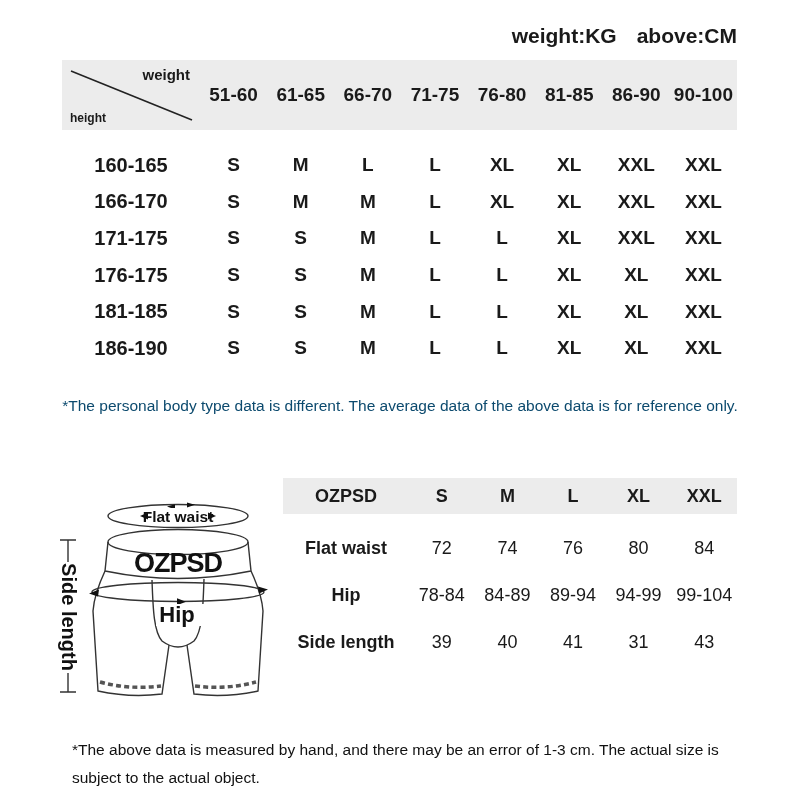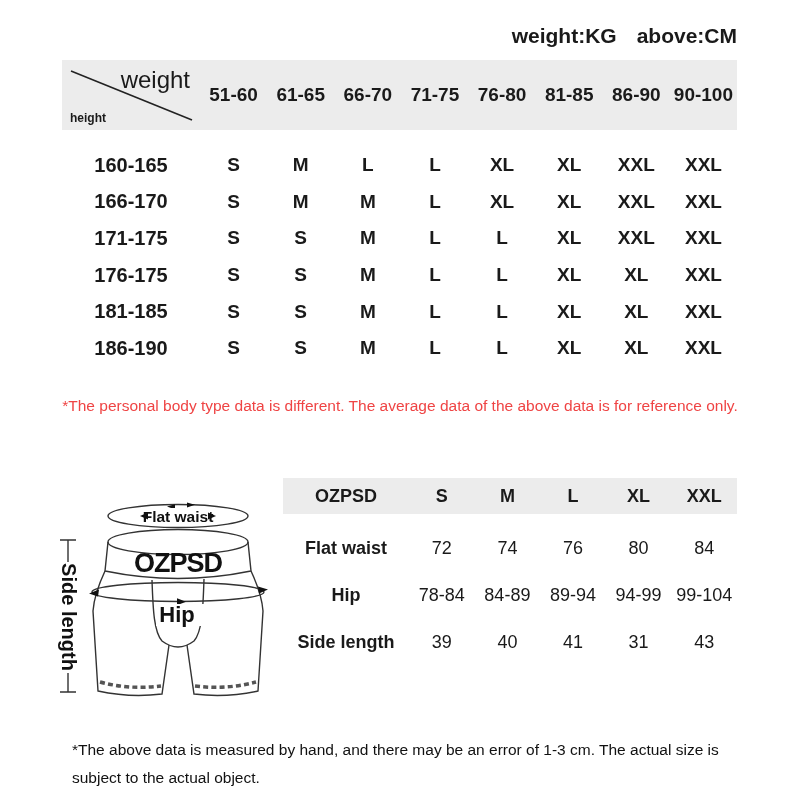--- a/index.html
+++ b/index.html
@@ -11,30 +11,30 @@
 
   
   .units { position:absolute; top:24px; right:63px; display:flex; gap:20px;
            font-size:21px; font-weight:700; }
 
   
   .t1 { position:absolute; left:62px; top:60px; width:675px; }
   .t1-header { display:flex; height:70px; background:#ececec; align-items:center; }
   .t1-corner { width:138px; height:70px; position:relative; flex:none; }
   .corner-svg { position:absolute; left:0; top:0; }
-  .t1-corner .w { position:absolute; top:6px; right:10px; font-size:24px; font-weight:400; }
+  .t1-corner .w { position:absolute; top:6px; right:10px; font-size:15px; font-weight:700; }
   .t1-corner .h { position:absolute; bottom:5px; left:8px; font-size:12px; font-weight:600; }
   .t1-hcell { flex:1; text-align:center; font-size:19px; font-weight:600; }
   .t1-body { margin-top:17px; }
   .t1-row { display:flex; height:36.6px; align-items:center; }
   .t1-rowlabel { width:138px; flex:none; text-align:center; font-size:20px; font-weight:700; }
   .t1-cell { flex:1; text-align:center; font-size:19px; font-weight:600; }
 
   .note1 { position:absolute; top:397px; left:0; width:800px; text-align:center;
-           font-size:15.5px; color:#ef4444; }
+           font-size:15.5px; color:#0c4a6e; }
 
   
   .t2 { position:absolute; left:283px; top:478px; width:454px; }
   .t2-header { display:flex; height:36px; background:#ececec; align-items:center; }
   .t2-labelcol { width:126px; flex:none; text-align:center; font-size:18px; font-weight:600; }
   .t2-hcell { flex:1; text-align:center; font-size:18px; font-weight:600; }
   .t2-body { margin-top:11px; }
   .t2-row { display:flex; height:47px; align-items:center; }
   .t2-rowlabel { width:126px; flex:none; text-align:center; font-size:18px;
                  font-weight:700; line-height:1.15; }

